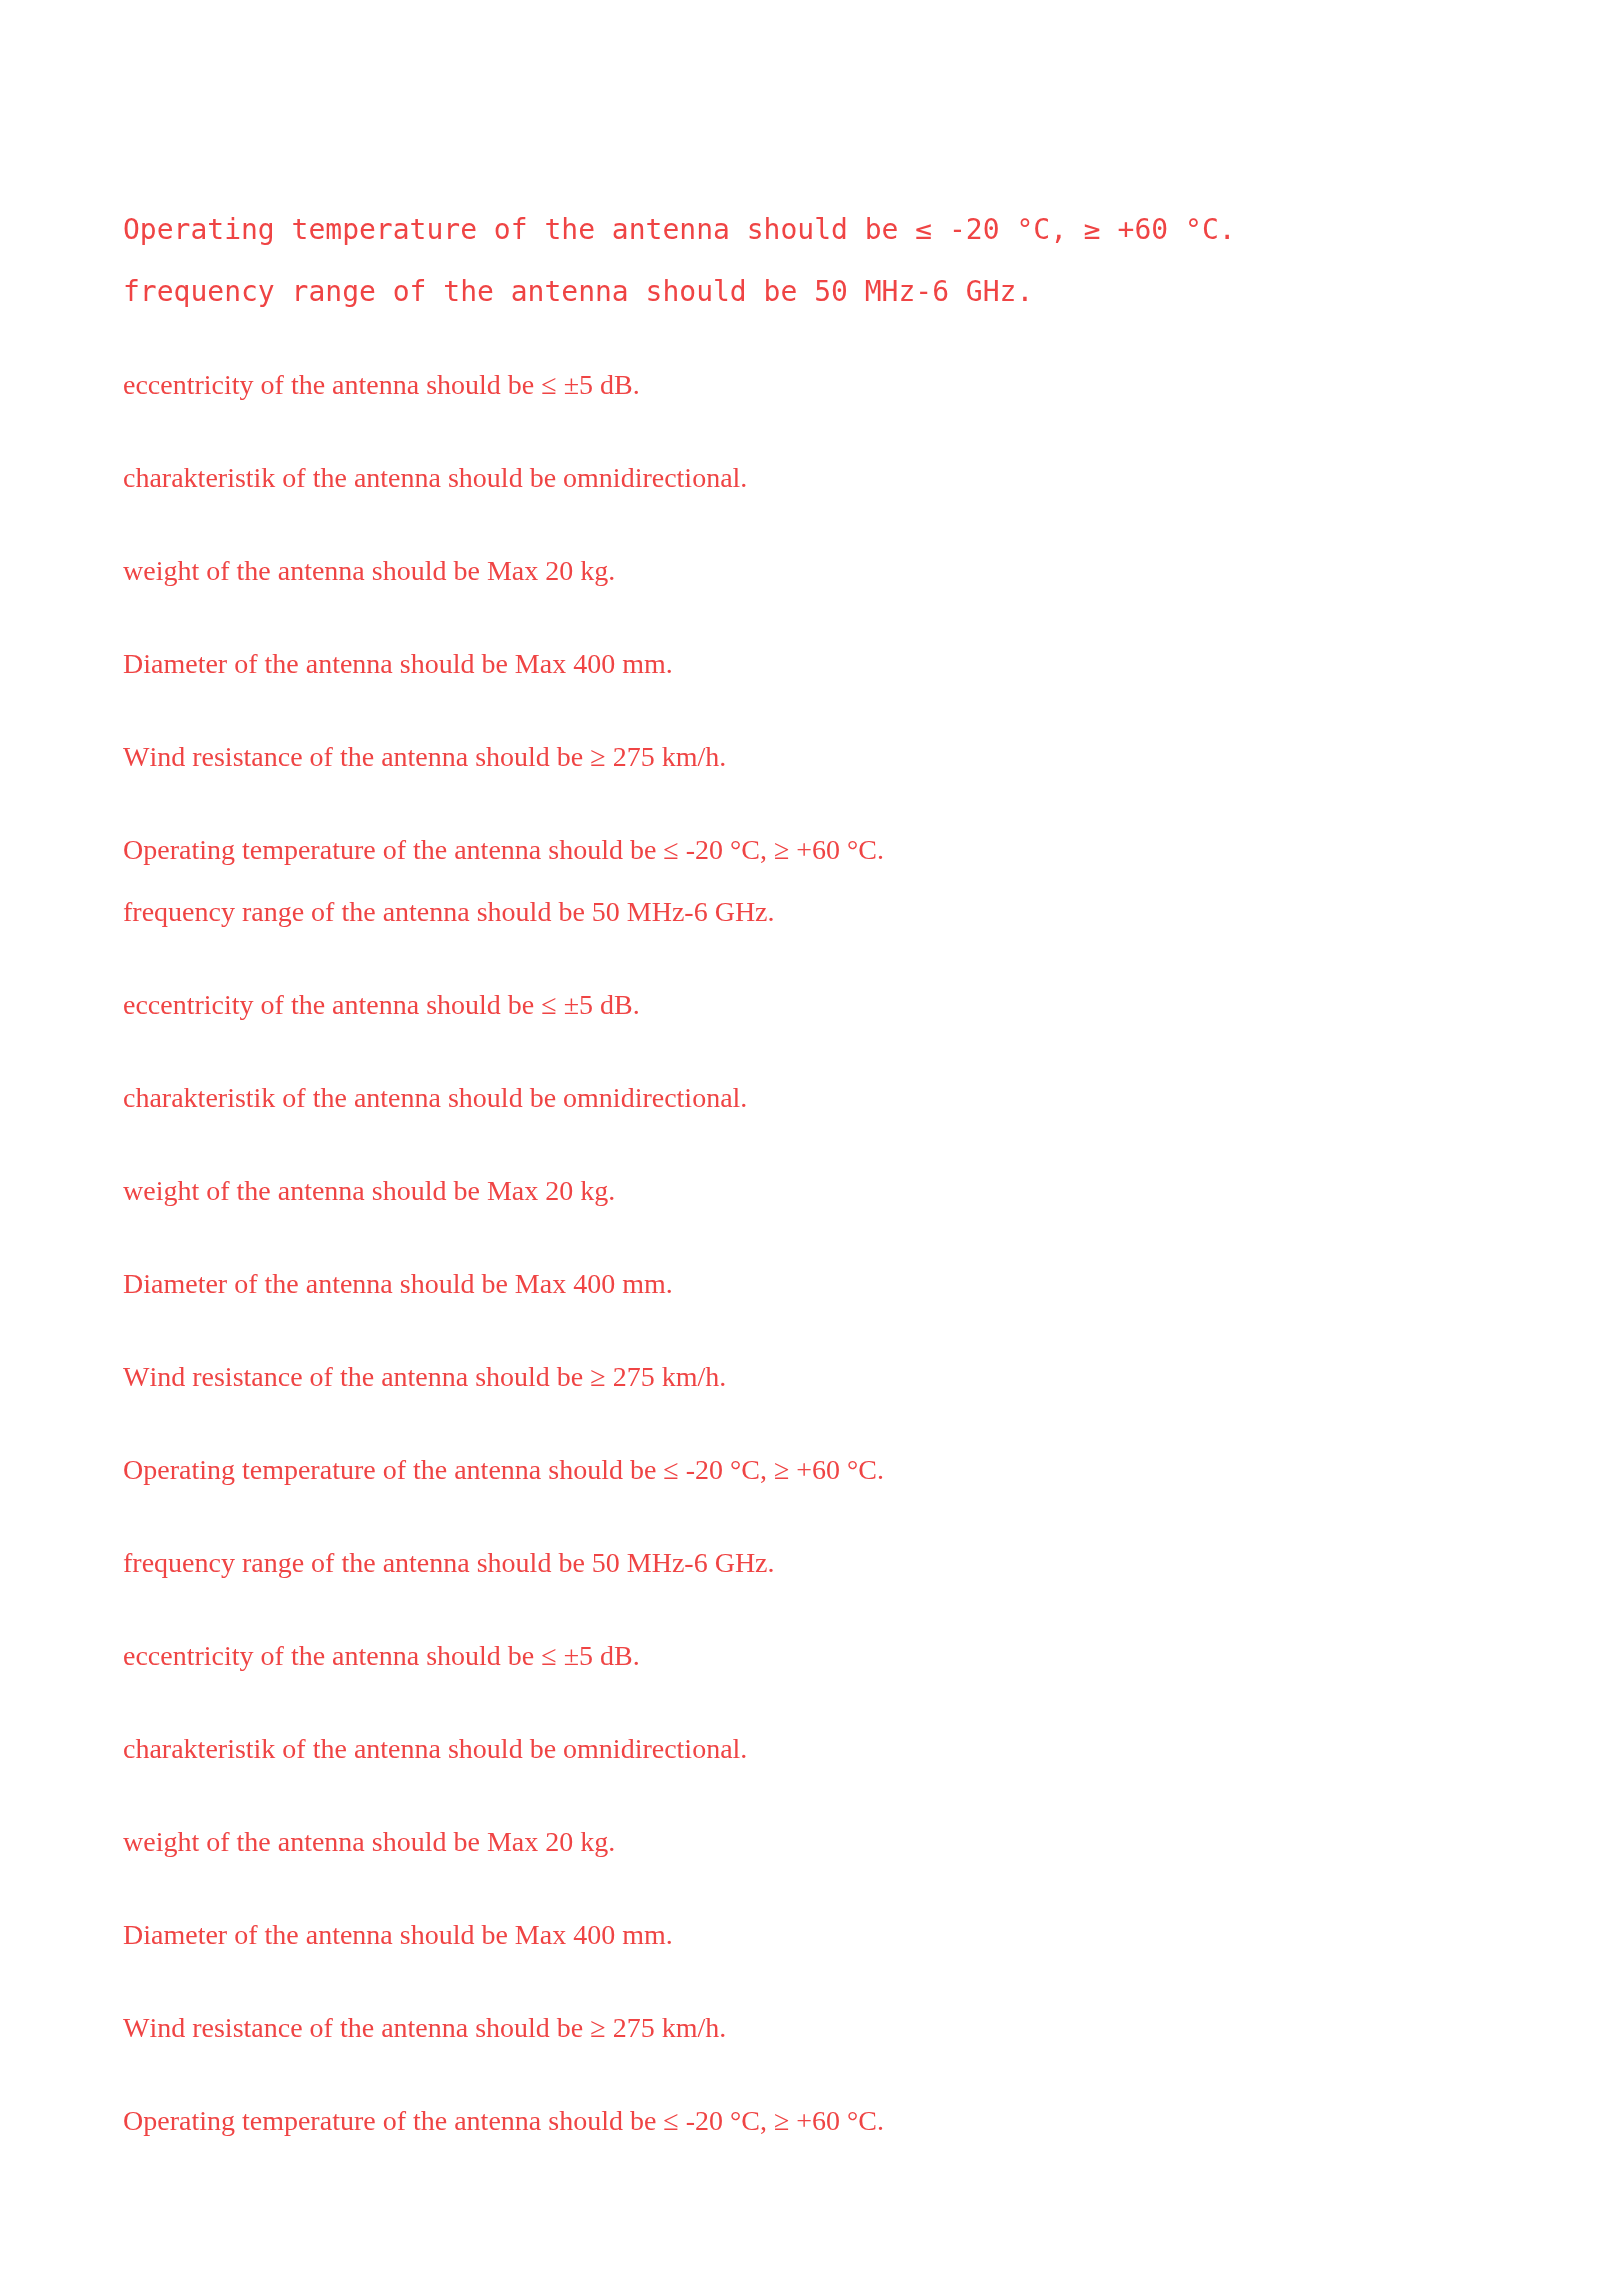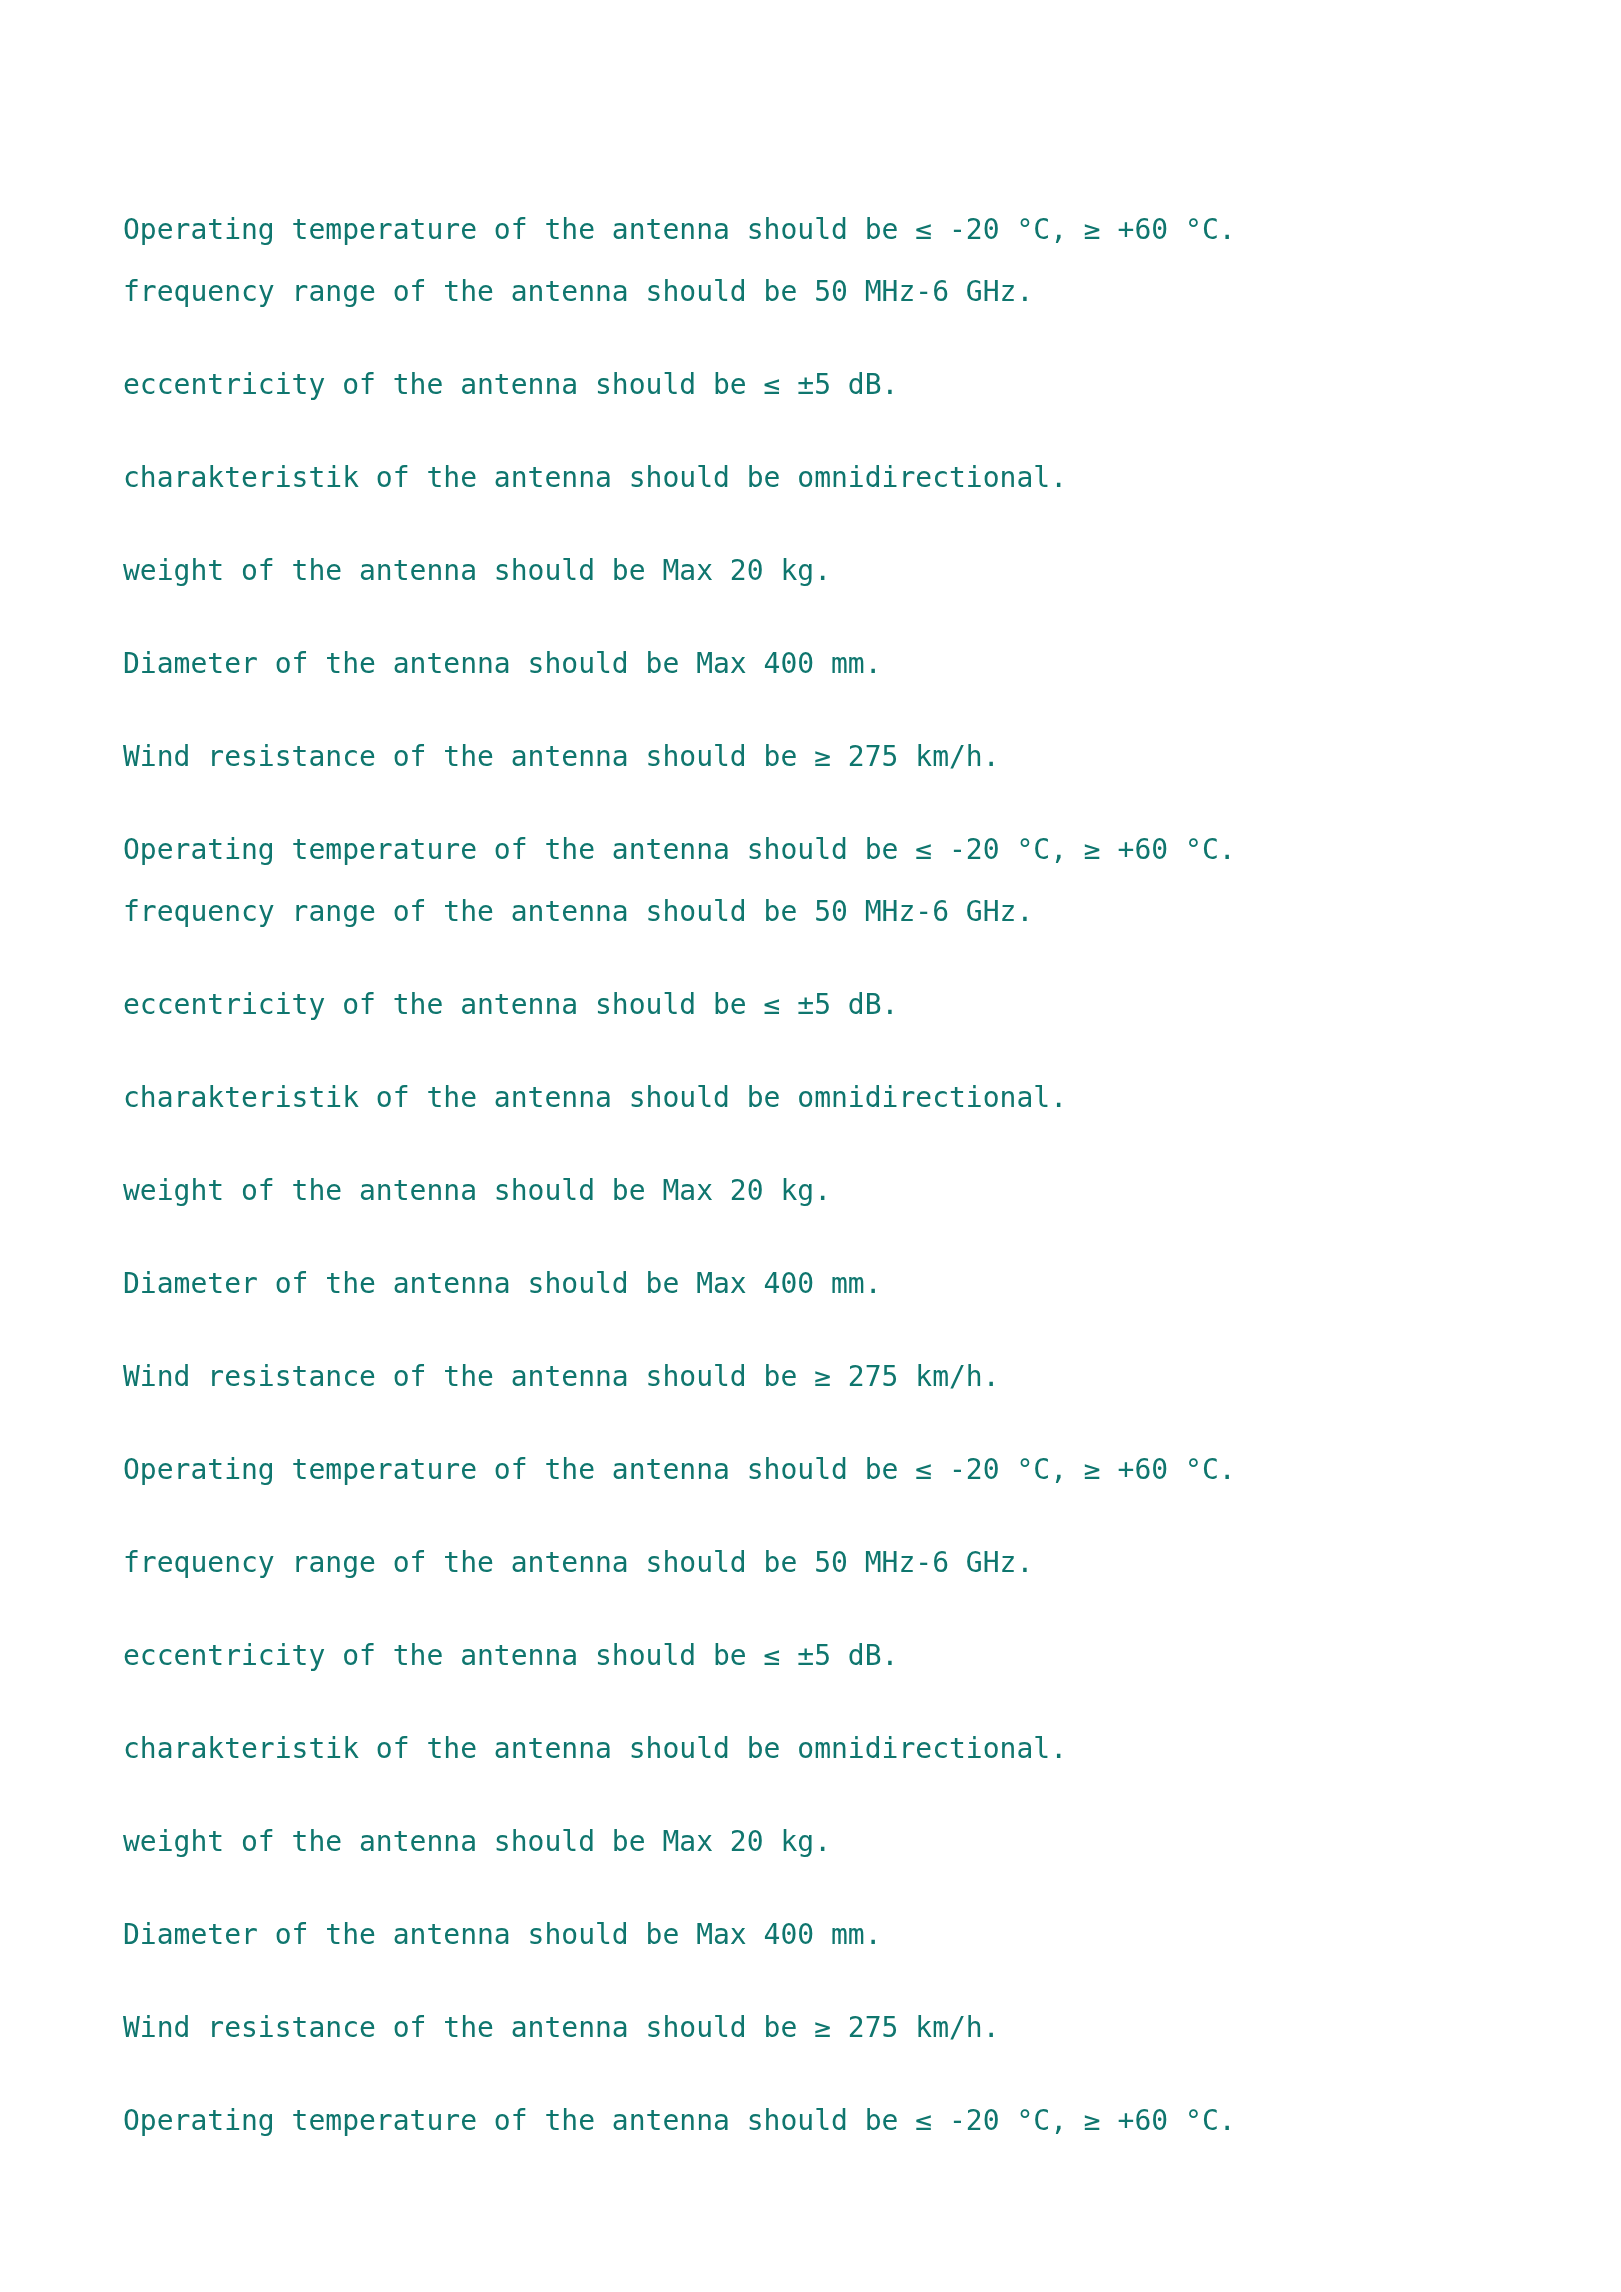--- a/index.html
+++ b/index.html
@@ -17,32 +17,33 @@
     padding: 199px 59px 0 123px;
     font-family: "DejaVu Sans Mono", monospace;
     font-size: 28px;
     color: #000000;
   }
   .para {
     margin: 0;
   }
   .para + .para {
     margin-top: 31px;
+    font-family: Liberation Serif, serif;
   }
   .line {
     height: 62px;
     line-height: 62px;
     white-space: pre;
     font-kerning: none;
   }
 </style>
 </head>
 <body>
 
-<div class="page" style="background: rgb(255, 255, 255); color: #0f766e;">
+<div class="page" style="background: rgb(255, 255, 255); color: #ef4444;">
   <div id="doc-content">
       <div class="para">
         <div class="line">Operating temperature of the antenna should be ≤ -20 °C, ≥ +60 °C.</div>
         <div class="line">frequency range of the antenna should be 50 MHz-6 GHz.</div>
       </div>
       <div class="para">
         <div class="line">eccentricity of the antenna should be ≤ ±5 dB.</div>
       </div>
       <div class="para">
         <div class="line">charakteristik of the antenna should be omnidirectional.</div>

